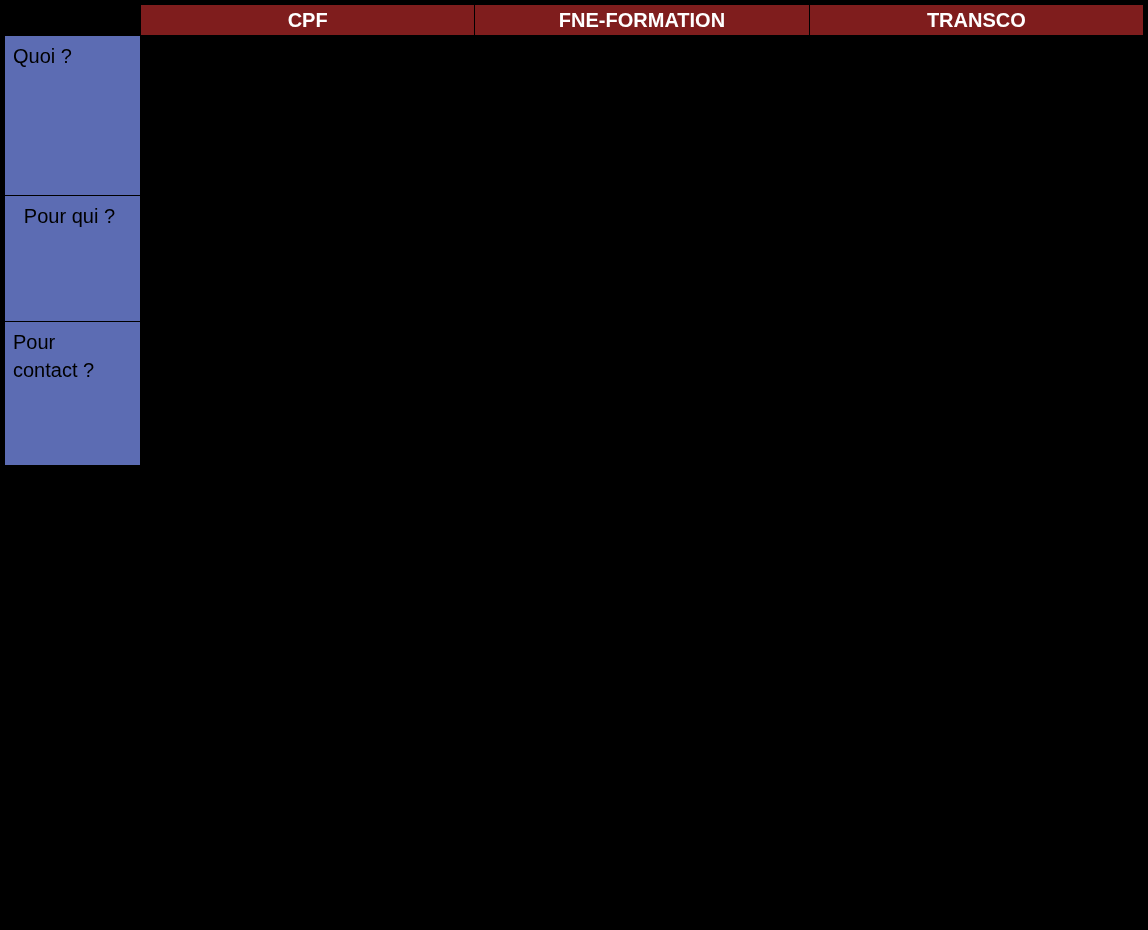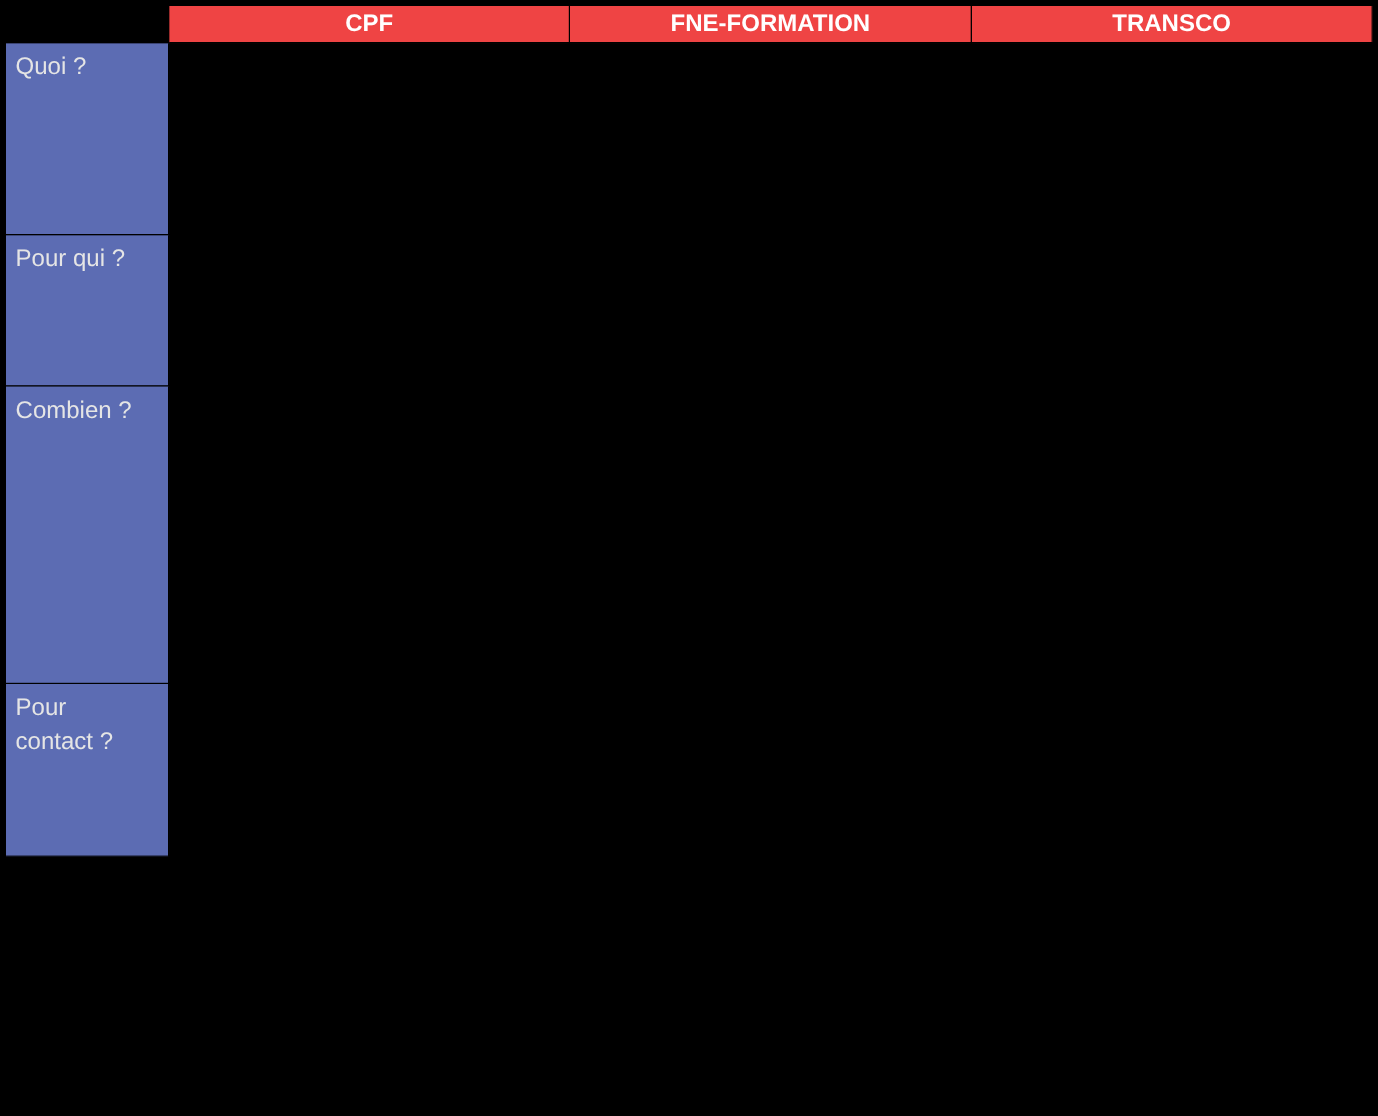--- a/index.html
+++ b/index.html
@@ -21,44 +21,44 @@
     th, td {
       border: 1px solid #000;
       vertical-align: top;
     }
     th.corner {
       width: 136px;
       background: #000;
       border: 1px solid #000;
     }
     th.col-header {
-      background: #ef4444;
+      background: #7f1d1d;
       color: #fff;
       font-weight: 700;
       font-size: 20px;
       height: 30px;
       line-height: 30px;
       text-align: center;
       padding: 0;
     }
     td.row-header {
       background: #5c6cb3;
-      color: #e5e5e5;
+      color: #000000;
       font-weight: 400;
       font-size: 20px;
       padding: 6px 25px 6px 8px;
       width: 136px;
       line-height: 28px;
     }
     td.cell {
       background: #000;
       padding: 0;
     }
     .r-quoi      { height: 160px; }
-    .r-pourqui   { height: 126px; }
+    .r-pourqui   { height: 126px; text-align: right; }
     .r-cond      { height: 190px; }
     .r-combien   { height: 248px; }
     .r-contact   { height: 144px; }
   </style>
 </head>
 <body>
 
 <div class="wrapper">
   <table>
     <colgroup>
@@ -81,26 +81,20 @@
         <td class="cell"></td>
         <td class="cell"></td>
         <td class="cell"></td>
       </tr>
       <tr class="r-pourqui">
         <td class="row-header">Pour qui ?</td>
         <td class="cell"></td>
         <td class="cell"></td>
         <td class="cell"></td>
       </tr>
-      <tr class="r-combien">
-        <td class="row-header">Combien ?</td>
-        <td class="cell"></td>
-        <td class="cell"></td>
-        <td class="cell"></td>
-      </tr>
       <tr class="r-contact">
         <td class="row-header">Pour contact ?</td>
         <td class="cell"></td>
         <td class="cell"></td>
         <td class="cell"></td>
       </tr>
     </tbody>
   </table>
 </div>
 

